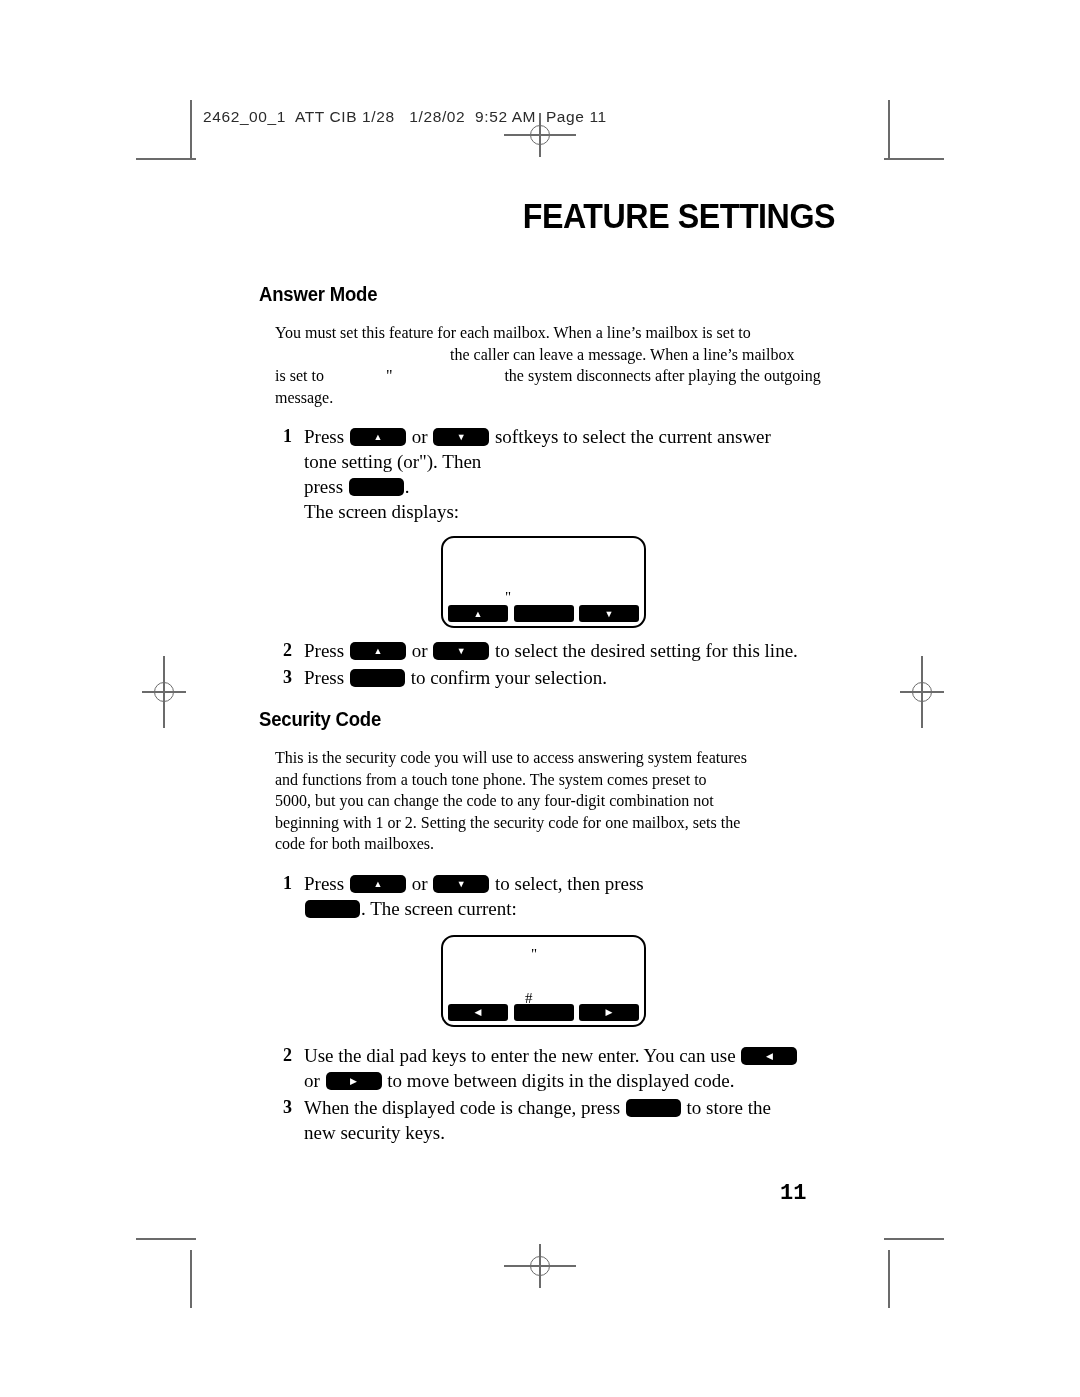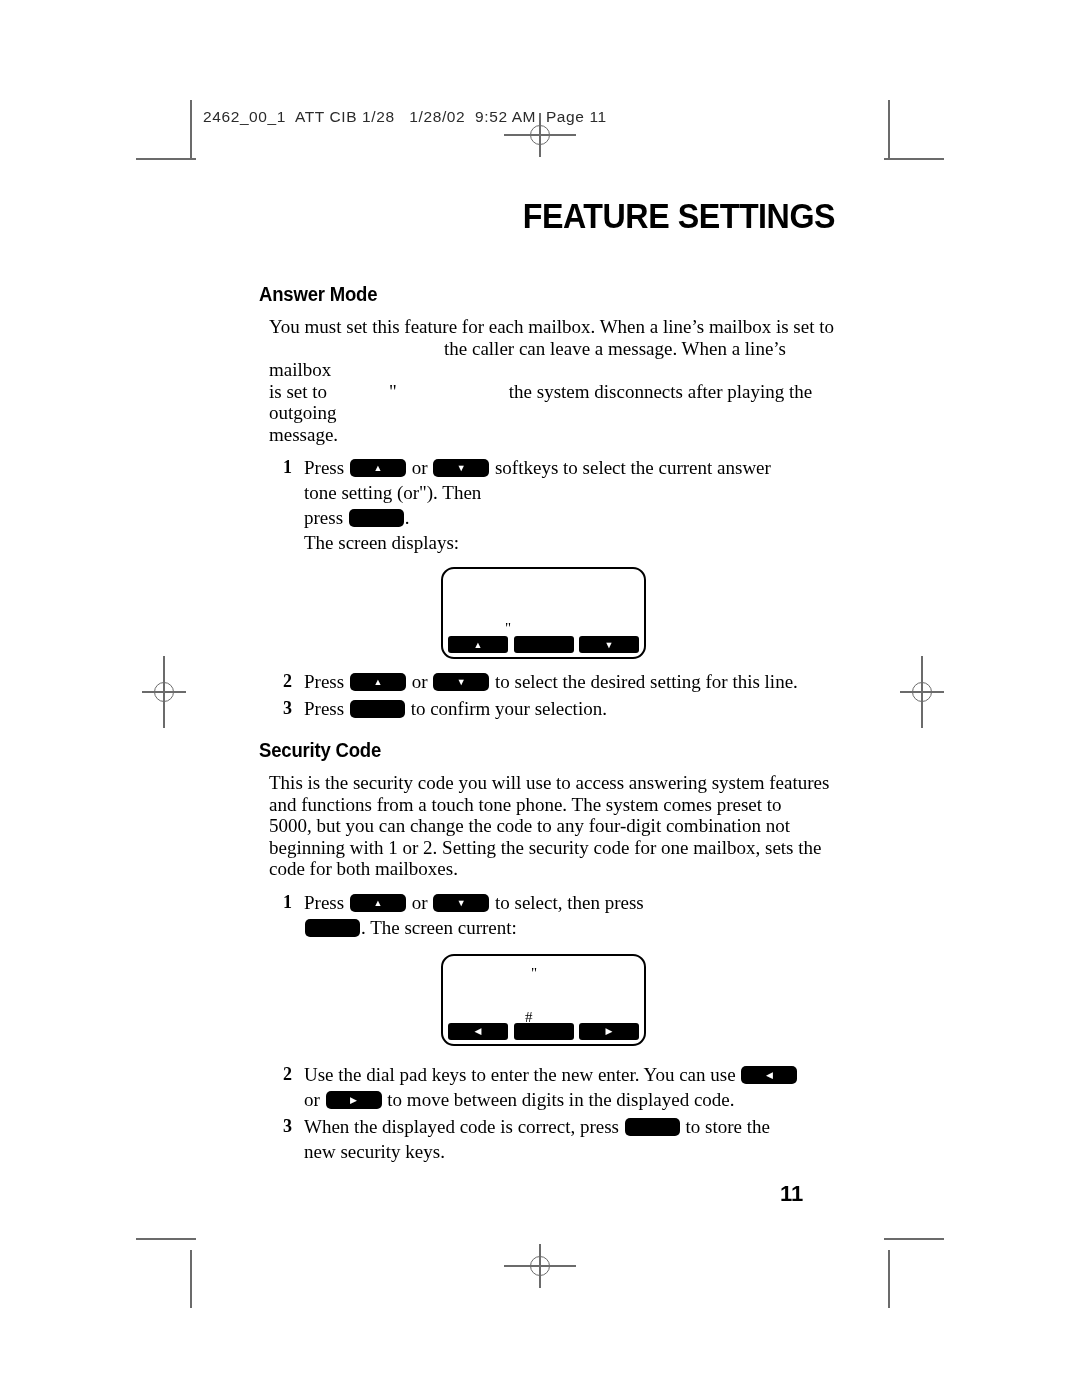--- a/index.html
+++ b/index.html
@@ -95,22 +95,22 @@
     font-family: "Liberation Sans", sans-serif;
     font-weight: bold;
     font-size: 19.5px;
     margin: 0 0 6px 0;
     letter-spacing: -0.2px;
     transform: scaleX(0.95);
     transform-origin: left center;
   }
 
   p.body-text {
-    margin: 10px;
-    font-size: 19px;
+    margin: 16px;
+    font-size: 16px;
     line-height: 21.5px;
     text-align: left;
   }
   p.body-text .gap-sm { display: inline-block; width: 62px; }
   p.body-text .gap-md { display: inline-block; width: 112px; }
   p.body-text .gap-xl { display: inline-block; width: 175px; }
 
   
   .steps { margin: 0; padding: 0; }
   .step {
@@ -193,21 +193,21 @@
     font-size: 9px;
     color: #ffffff;
     line-height: 1;
   }
 
   
   .folio {
     position: absolute;
     left: 780px;
     top: 1181px;
-    font-family: Liberation Sans, sans-serif;
+    font-family: Liberation Mono, monospace;
     font-weight: bold;
     font-size: 22px;
   }
 </style>
 </head>
 <body>
 
 <div class="crop-line crop-v" style="left:190px; top:100px; height:58px;"></div>
 <div class="crop-line crop-h" style="left:136px; top:158px; width:60px;"></div>
 
@@ -346,21 +346,21 @@
       <span class="num">2</span>
       <span>Use the dial pad keys to enter the new enter. You can use</span>
       <span class="key key-wide"><span class="glyph">◀</span></span><br>
       <span>or</span>
       <span class="key key-wide"><span class="glyph">▶</span></span>
       <span>to move between digits in the displayed code.</span>
     </div>
 
     <div class="step">
       <span class="num">3</span>
-      <span>When the displayed code is correct, press</span>
+      <span>When the displayed code is change, press</span>
       <span class="key key-blank"><span class="glyph"></span></span>
       <span>to store the</span><br>
       <span>new security keys.</span>
     </div>
 
   </div>
 </div>
 
 <div class="folio">11</div>
 

